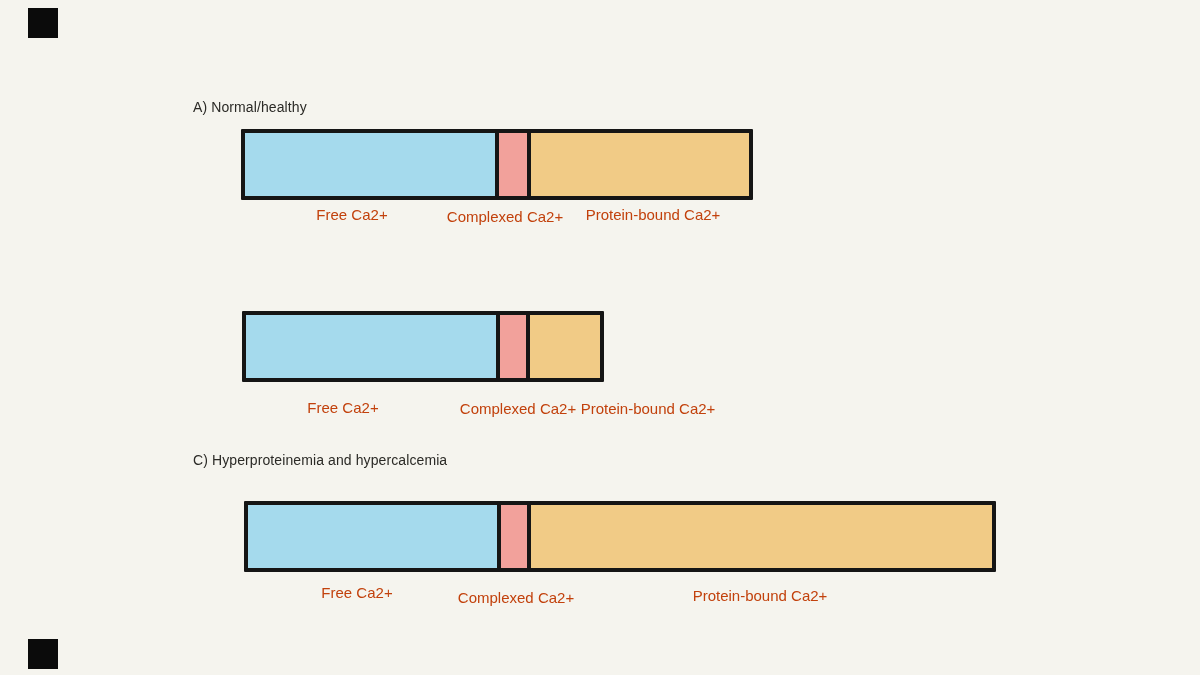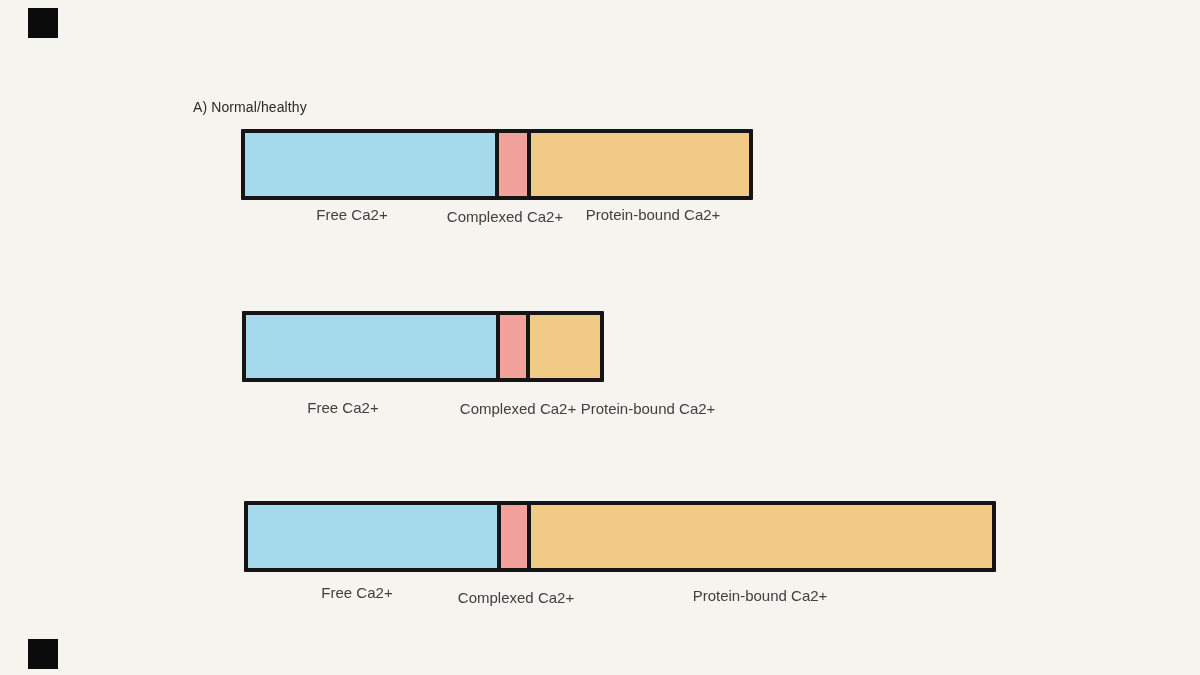--- a/index.html
+++ b/index.html
@@ -32,21 +32,21 @@
   .bar-a{left:241px;top:129px}
   .bar-b{left:242px;top:311px}
   .bar-c{left:244px;top:501px}
 
   .seg{height:100%;box-sizing:border-box}
   .seg-free{background:#a5daed}
   .seg-complexed{background:#f2a19b}
   .seg-protein{background:#f1cb86;flex:1}
 
   .seg-label{
-    position:absolute;font-size:15px;line-height:17px;color:#404040;
+    position:absolute;font-size:15px;line-height:17px;color:#c2410c;
     transform:translateX(-50%);white-space:nowrap;
   }
   .lbl-a-free{left:352px;top:206px}
   .lbl-a-complexed{left:505px;top:208px}
   .lbl-a-protein{left:653px;top:206px}
   .lbl-b-free{left:343px;top:399px}
   .lbl-b-complexed{left:518px;top:400px}
   .lbl-b-protein{left:648px;top:400px}
   .lbl-c-free{left:357px;top:584px}
   .lbl-c-complexed{left:516px;top:589px}
@@ -72,20 +72,21 @@
 
   <div class="bar bar-b" style="width: 362px;">
     <div class="seg seg-free" style="width: 250px;"></div>
     <div class="seg seg-complexed" style="width: 26px;"></div>
     <div class="seg seg-protein"></div>
   </div>
   <div class="seg-label lbl-b-free">Free Ca2+</div>
   <div class="seg-label lbl-b-complexed">Complexed Ca2+</div>
   <div class="seg-label lbl-b-protein">Protein-bound Ca2+</div>
 
+  <div class="section-title title-c">C) Hyperproteinemia and hypercalcemia</div>
   <div class="bar bar-c" style="width: 752px;">
     <div class="seg seg-free" style="width: 249px;"></div>
     <div class="seg seg-complexed" style="width: 26px;"></div>
     <div class="seg seg-protein"></div>
   </div>
   <div class="seg-label lbl-c-free">Free Ca2+</div>
   <div class="seg-label lbl-c-complexed">Complexed Ca2+</div>
   <div class="seg-label lbl-c-protein">Protein-bound Ca2+</div>
 
 </div>

